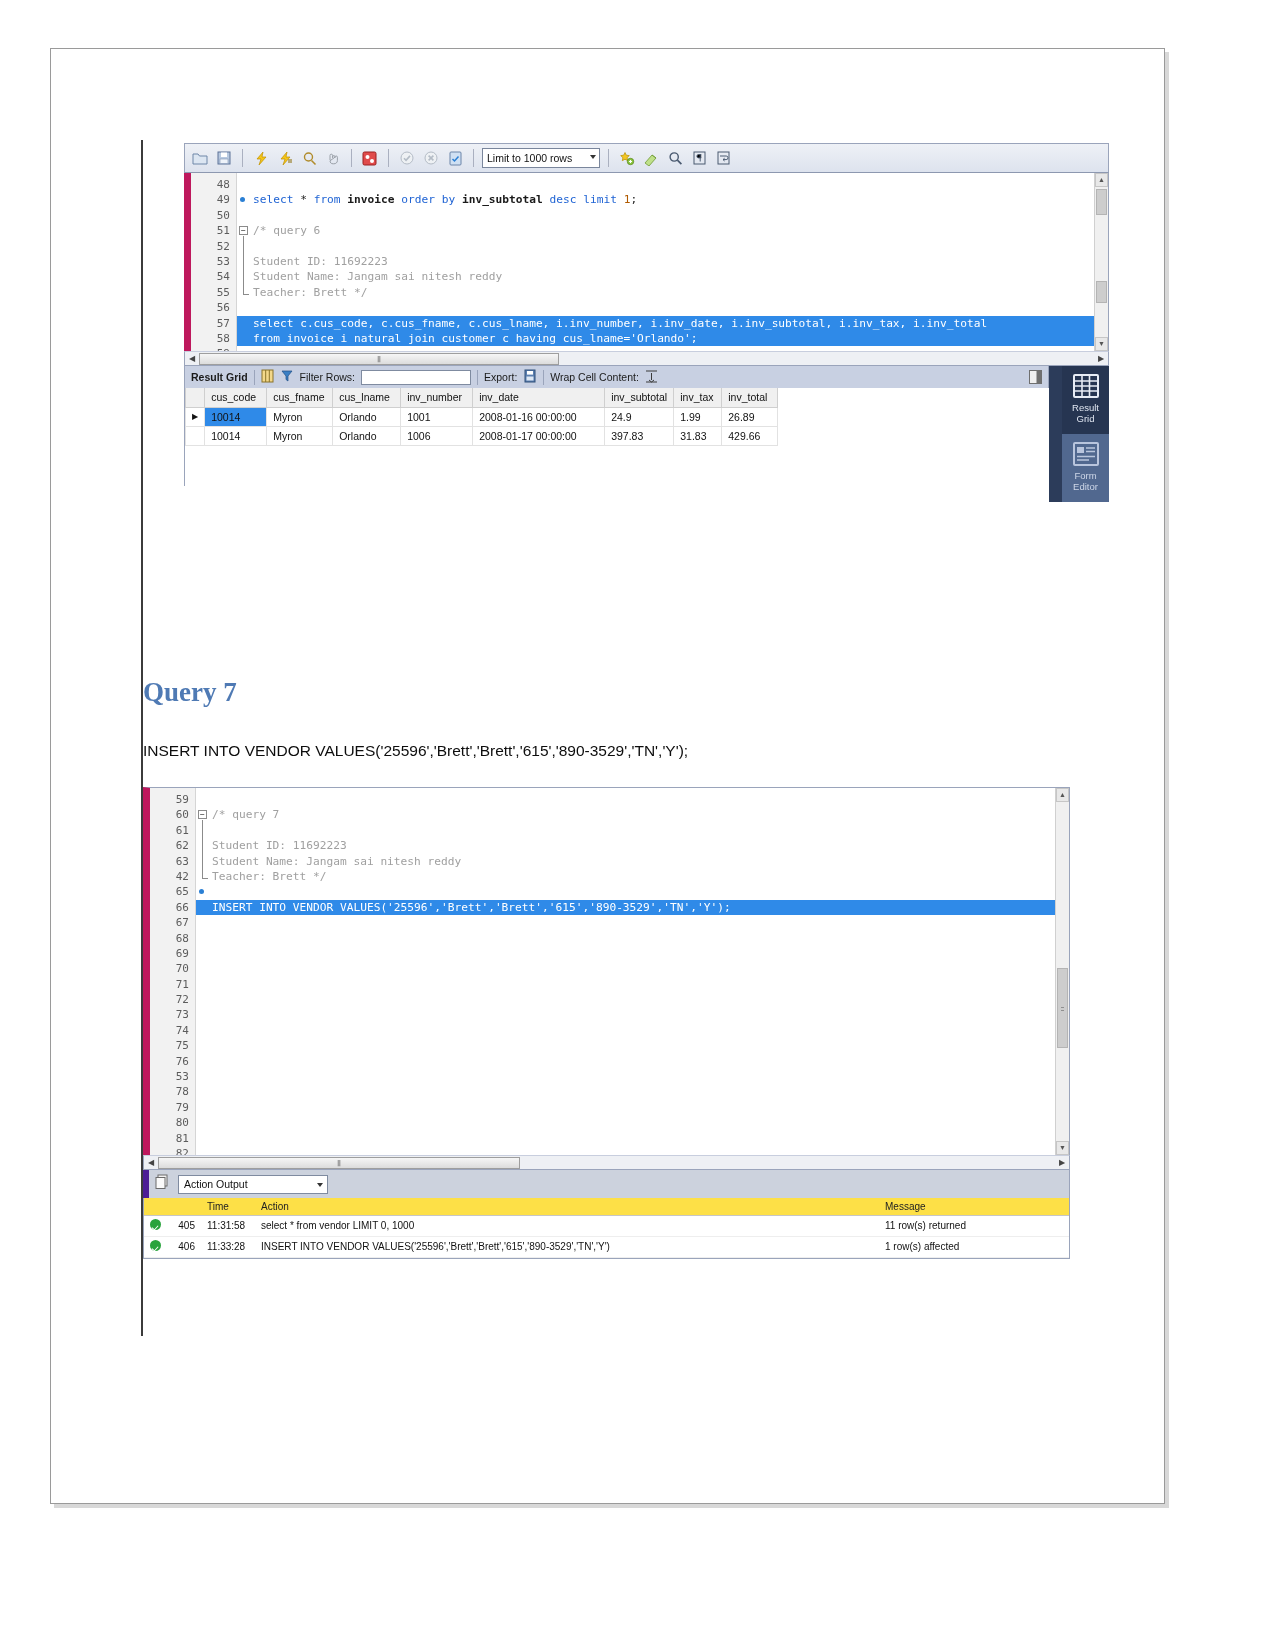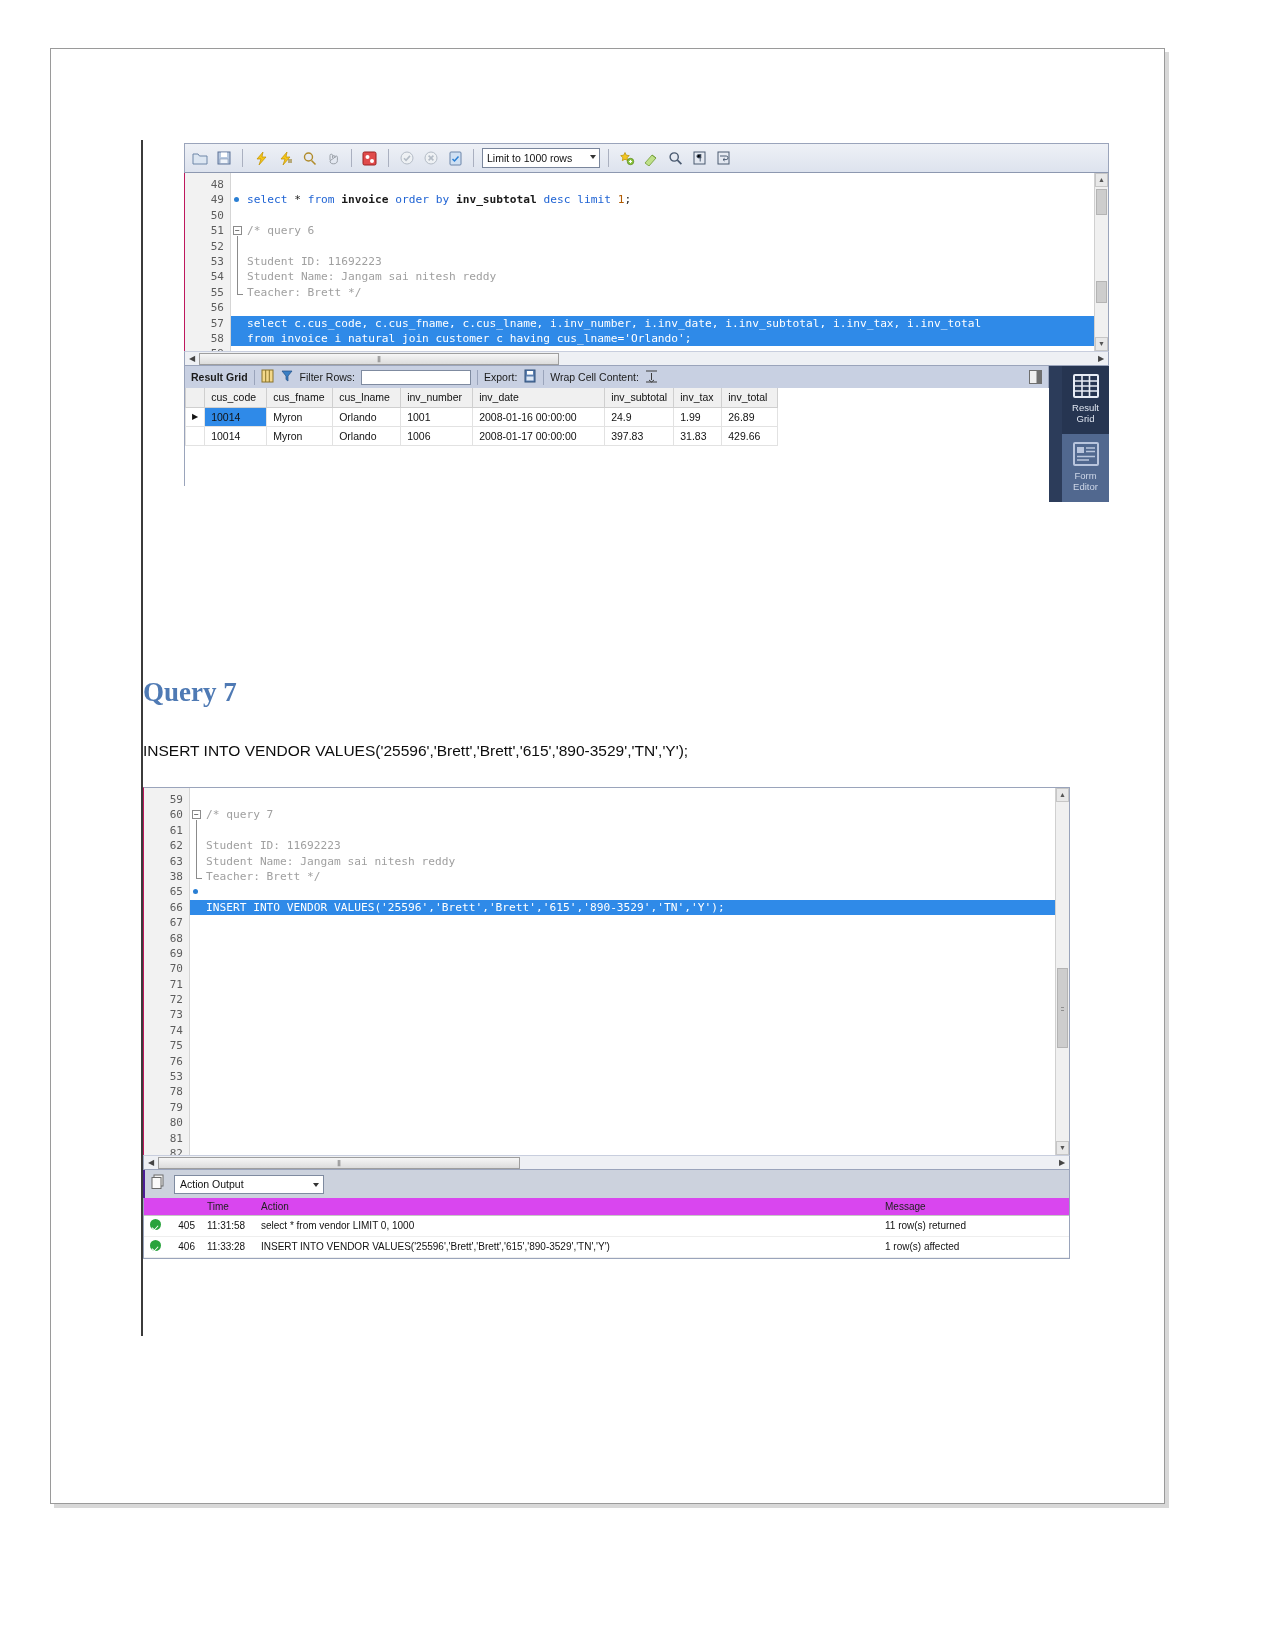--- a/index.html
+++ b/index.html
@@ -62,21 +62,21 @@
   .limit-select .caret {
     position:absolute; right:3px; top:6px;
     border-left:3.5px solid transparent;
     border-right:3.5px solid transparent;
     border-top:4px solid #333;
   }
 
   
   .editor-wrap {
     background:#fff;
-    border-left:1px solid #be185d;
+    border-left:7px solid #be185d;
     border-right:1px solid #9aa4bb;
     display:flex;
     position:relative;
     overflow:hidden;
   }
   .gutter {
     width:46px; flex:0 0 46px;
     background:#f2f2f2;
     border-right:1px solid #d5d5d5;
     font-family:"DejaVu Sans Mono", monospace;
@@ -194,36 +194,36 @@
   .side-tab.inactive .st-ico{border-color:#b9c5dd;}
 
   
   .out-title{
     height:22px;background:#3e5c86;
     color:#fff;font-size:11px;padding:3px 8px;
     border:1px solid #2d4566;
   }
   .out-bar{
     height:28px;background:#ccd2dd;
-    border-left:2px solid #4c1d95;border-right:1px solid #9aa4bb;
+    border-left:6px solid #4c1d95;border-right:1px solid #9aa4bb;
     display:flex;align-items:center;gap:8px;padding:0 6px;
   }
   .out-select{
     width:150px;height:19px;background:#fff;border:1px solid #7f8ba0;
     font-size:10.5px;display:flex;align-items:center;padding-left:5px;
     position:relative;color:#111;
   }
   .out-select .caret{
     position:absolute;right:4px;top:7px;
     border-left:3.5px solid transparent;border-right:3.5px solid transparent;
     border-top:4px solid #333;
   }
   table.outgrid{border-collapse:collapse;width:100%;font-size:10px;background:#fff;}
   table.outgrid th{
-    background:#d946ef;border-bottom:1px solid #c6c6c6;
+    background:#fde047;border-bottom:1px solid #c6c6c6;
     font-weight:normal;text-align:left;padding:2px 6px;height:17px;color:#222;
   }
   table.outgrid td{padding:2px 6px;height:21px;color:#111;border-bottom:1px solid #eee;}
   .ok-dot{
     width:11px;height:11px;border-radius:50%;
     background:#28a33c;display:inline-block;position:relative;
   }
   .ok-dot:after{
     content:"";position:absolute;left:2.5px;top:4.5px;
     width:3px;height:5px;border:solid #fff;border-width:0 1.6px 1.6px 0;
@@ -500,21 +500,21 @@
 
 <div id="wb-bottom" style="position:absolute;left:143px;top:787px;width:927px;">
 
   <div class="editor-wrap" style="height:368px;border-top:1px solid #9aa4bb;">
     <div class="gutter" id="gut-bot">
         <div class="gut-row">59</div>
         <div class="gut-row">60</div>
         <div class="gut-row">61</div>
         <div class="gut-row">62</div>
         <div class="gut-row">63</div>
-        <div class="gut-row">38</div>
+        <div class="gut-row">42</div>
         <div class="gut-row">65<span class="bp"></span></div>
         <div class="gut-row">66<span class="bp"></span></div>
         <div class="gut-row">67</div>
         <div class="gut-row">68</div>
         <div class="gut-row">69</div>
         <div class="gut-row">70</div>
         <div class="gut-row">71</div>
         <div class="gut-row">72</div>
         <div class="gut-row">73</div>
         <div class="gut-row">74</div>

